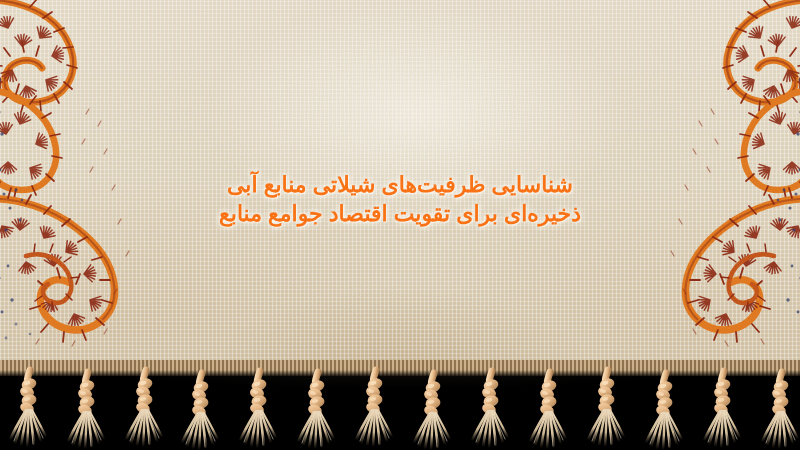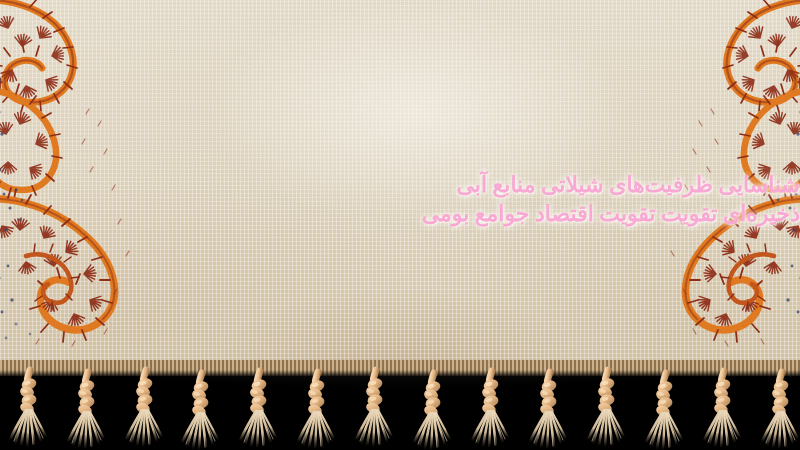--- a/index.html
+++ b/index.html
@@ -43,30 +43,29 @@
   
   #title{
     position:absolute;left:0;right:0;top:170px;
     text-align:center;
     line-height:29px;
     z-index:8;
     pointer-events:none;
   }
   #title .ln{
     display:block;
-    font-family:Liberation Serif, serif;
+    font-family:Liberation Sans, sans-serif;
     font-weight:700;
     font-size:22px;
-    color:#f9a8d4;
+    color:#f97316;
     letter-spacing:0px;
     text-shadow:
       0 0 5px rgba(255,253,248,.95),
       0 0 9px rgba(255,253,248,.8),
       1px 1px 0 rgba(255,255,255,.45);
-    text-align: right;
   }
 
   
   #band{
     position:absolute;left:0;bottom:0;width:800px;height:90px;
     background:
       radial-gradient(ellipse 500px 40px at 50% 0%, #151210, #000 70%),
       #000;
   }
   
@@ -319,21 +318,21 @@
       <g stroke="#8e2d18" stroke-width="1.2" stroke-linecap="round" opacity=".55">
         <path d="M100 120 l3 -5 M112 132 l3 -5 M96 150 l3 -5 M118 160 l3 -5 M104 178 l3 -5
                  M126 196 l3 -5 M132 230 l3 -5 M140 262 l3 -5 M128 300 l3 -5 M118 340 l3 -5
                  M86 352 l3 -5 M50 350 l3 -5"></path>
       </g>
     </g>
   </svg>
 
   <div id="title">
     <span class="ln">شناسایی ظرفیت‌های شیلاتی منابع آبی</span>
-    <span class="ln">ذخیره‌ای تقویت تقویت اقتصاد جوامع بومی</span>
+    <span class="ln">ذخیره‌ای برای تقویت اقتصاد جوامع منابع</span>
   </div>
 
   <div id="band">
     <div id="selvedge"></div>
 
     <svg id="fringe" viewBox="0 0 800 90">
       <defs>
         <linearGradient id="knotg" x1="0" y1="0" x2="1" y2="1">
           <stop offset="0%" stop-color="#f5d6ae"></stop>
           <stop offset="45%" stop-color="#e6b887"></stop>

